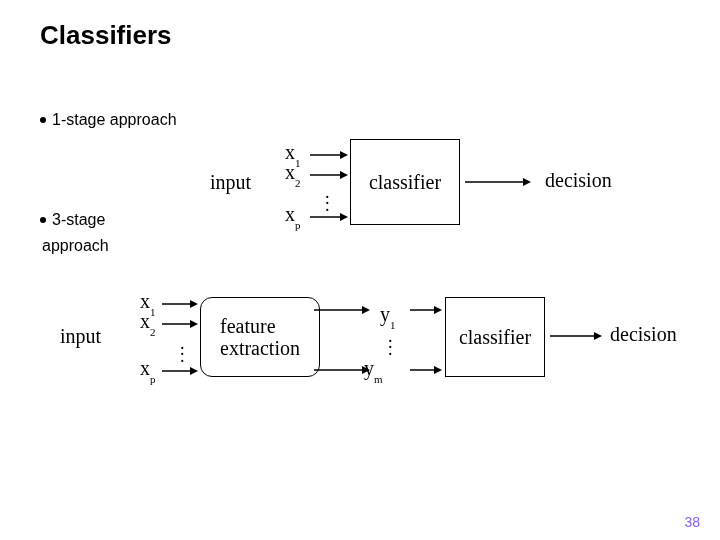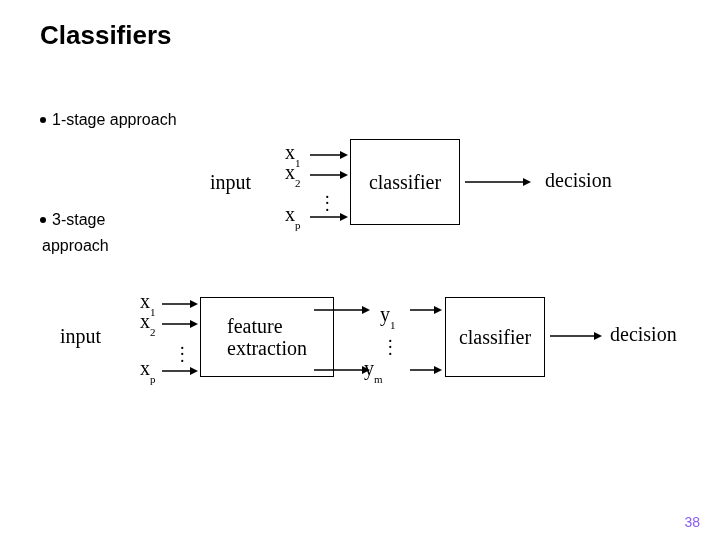--- a/index.html
+++ b/index.html
@@ -164,21 +164,21 @@
     </svg>
     <svg class="arrow" style="left:122px; top:34px;" width="40" height="10">
       <line x1="0" y1="5" x2="28" y2="5" stroke="#000" stroke-width="1.5"></line>
       <polygon points="28,1 28,9 36,5" fill="#000"></polygon>
     </svg>
     <svg class="arrow" style="left:122px; top:81px;" width="40" height="10">
       <line x1="0" y1="5" x2="28" y2="5" stroke="#000" stroke-width="1.5"></line>
       <polygon points="28,1 28,9 36,5" fill="#000"></polygon>
     </svg>
 
-    <div class="box" style="left:160px; top:12px; width:134px; height:80px; white-space:pre-line;">
+    <div class="box" style="left:160px; top:12px; width:120px; height:80px; white-space:pre-line;border-radius:12px;">
       <span>feature
 extraction</span>
     </div>
 
     <svg class="arrow" style="left:274px; top:20px;" width="60" height="10">
       <line x1="0" y1="5" x2="48" y2="5" stroke="#000" stroke-width="1.5"></line>
       <polygon points="48,1 48,9 56,5" fill="#000"></polygon>
     </svg>
     <svg class="arrow" style="left:274px; top:80px;" width="60" height="10">
       <line x1="0" y1="5" x2="48" y2="5" stroke="#000" stroke-width="1.5"></line>

